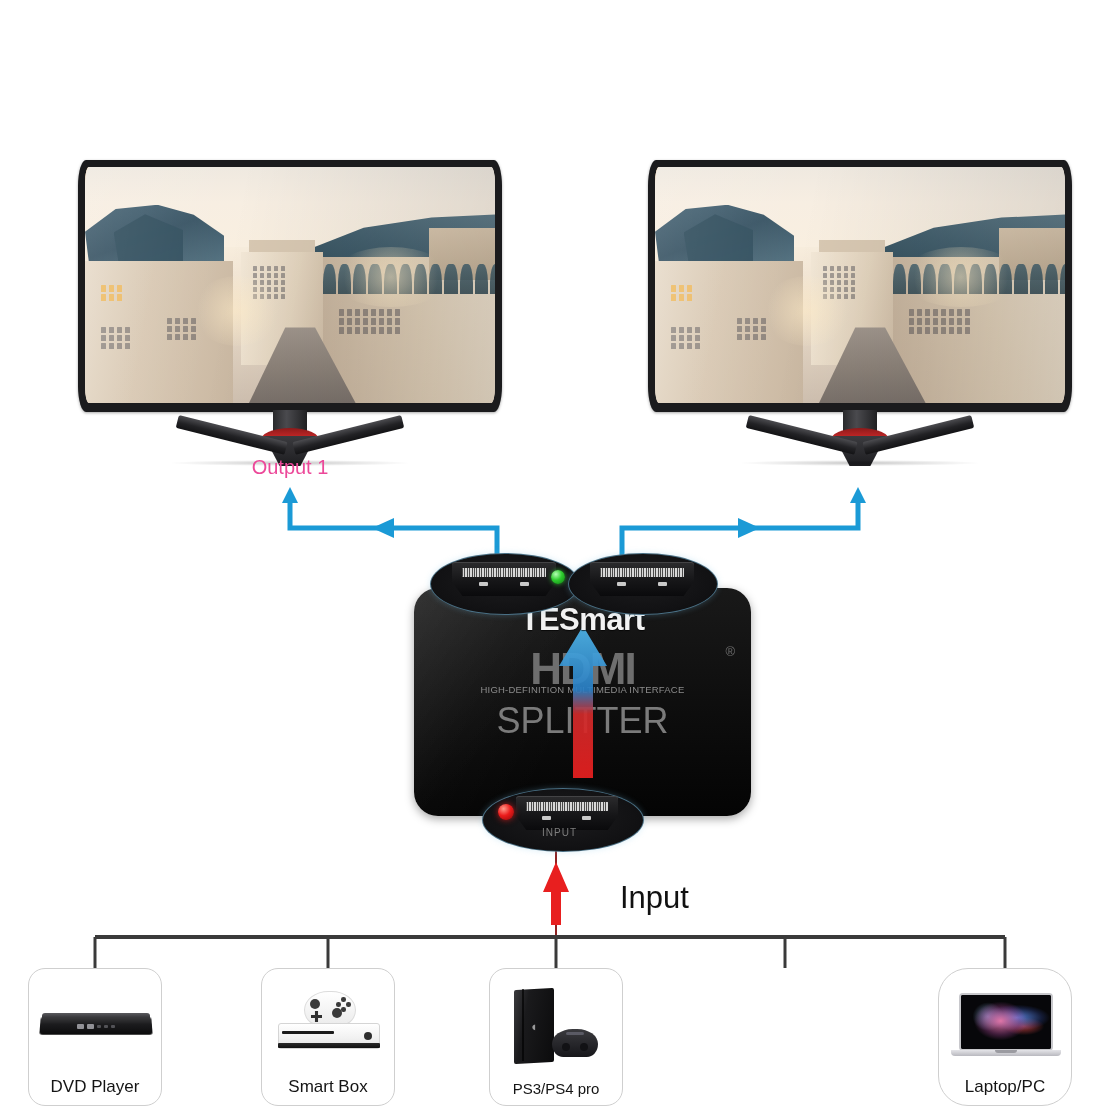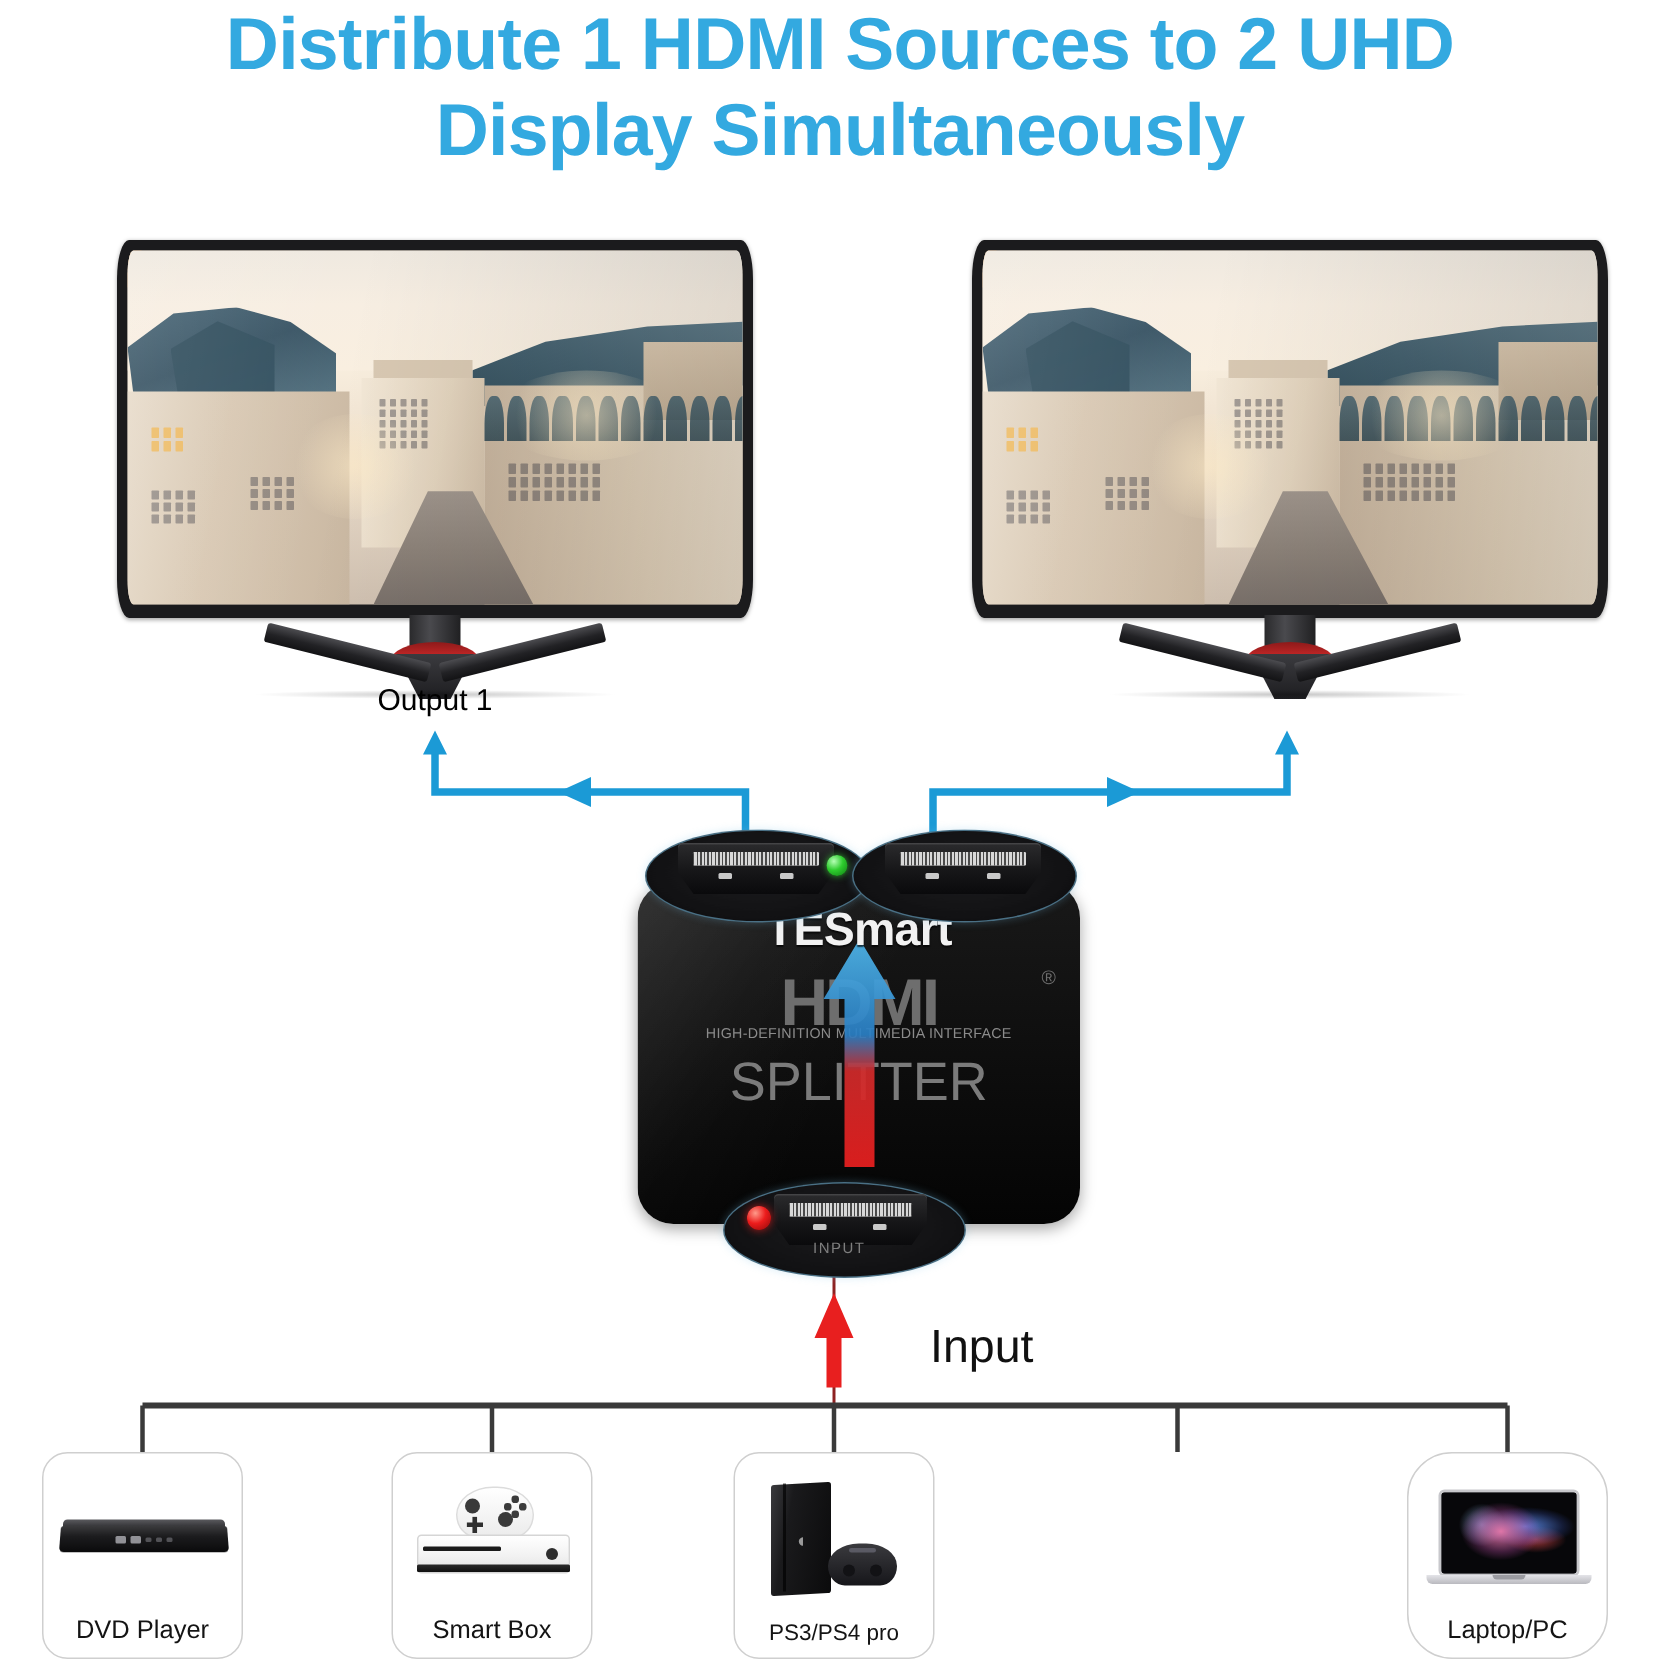--- a/index.html
+++ b/index.html
@@ -175,36 +175,36 @@
   .leg.r { left: 216px; transform: rotate(-14deg); transform-origin: left center; }
   .foot-shadow {
     position: absolute; left: 90px; top: 300px;
     width: 244px; height: 6px;
     background: radial-gradient(ellipse at center, rgba(0,0,0,.22), rgba(0,0,0,0) 70%);
   }
   .mon-label {
     position: absolute; left: 0; top: 296px; width: 424px;
     text-align: center;
     font-size: 20px;
-    color: #000000;
+    color: #ec4899;
     font-family: "Liberation Sans", sans-serif;
   }
 
   
   .route-svg {
     position: absolute; left: 0; top: 0;
     width: 1120px; height: 1120px;
     pointer-events: none;
   }
 
   
   .splitter {
     position: absolute;
-    left: 425px; top: 588px;
-    width: 295px; height: 228px;
+    left: 414px; top: 588px;
+    width: 337px; height: 228px;
     border-radius: 24px;
     background:
       linear-gradient(135deg, rgba(255,255,255,.055) 0%, rgba(255,255,255,0) 42%),
       linear-gradient(#191919 0%, #0d0d0d 55%, #040404 100%);
     box-shadow: 0 3px 10px rgba(0,0,0,.35);
     overflow: visible;
     text-decoration: underline;
   }
   .split-sheen {
     position:absolute; left:0; top:0; width:100%; height:100%;
@@ -528,24 +528,20 @@
   .bus-svg {
     position: absolute; left:0; top:0; width:1120px; height:1120px;
     pointer-events:none;
   }
 </style>
 </head>
 <body>
 
 <div id="stage">
 
-  <div class="title-block">
-    <span class="title-line l1">Distribute 1 HDMI Sources to 2 UHD</span>
-    <span class="title-line l2">Display Simultaneously</span>
-  </div>
 
   <div class="monitor-wrap mon1">
     <div class="mon-bezel">
       <div class="mon-screen">
         <div class="sky"></div>
         <div class="bld b-right-roof"></div>
         <div class="bld b-right-face"></div>
         <div class="bld b-far-right"></div>
         <div class="chimney" style="left:80%;top:22%;"></div>
         <div class="chimney" style="left:85%;top:24%;width:8px;height:11px;background:#d9a96e;"></div>

